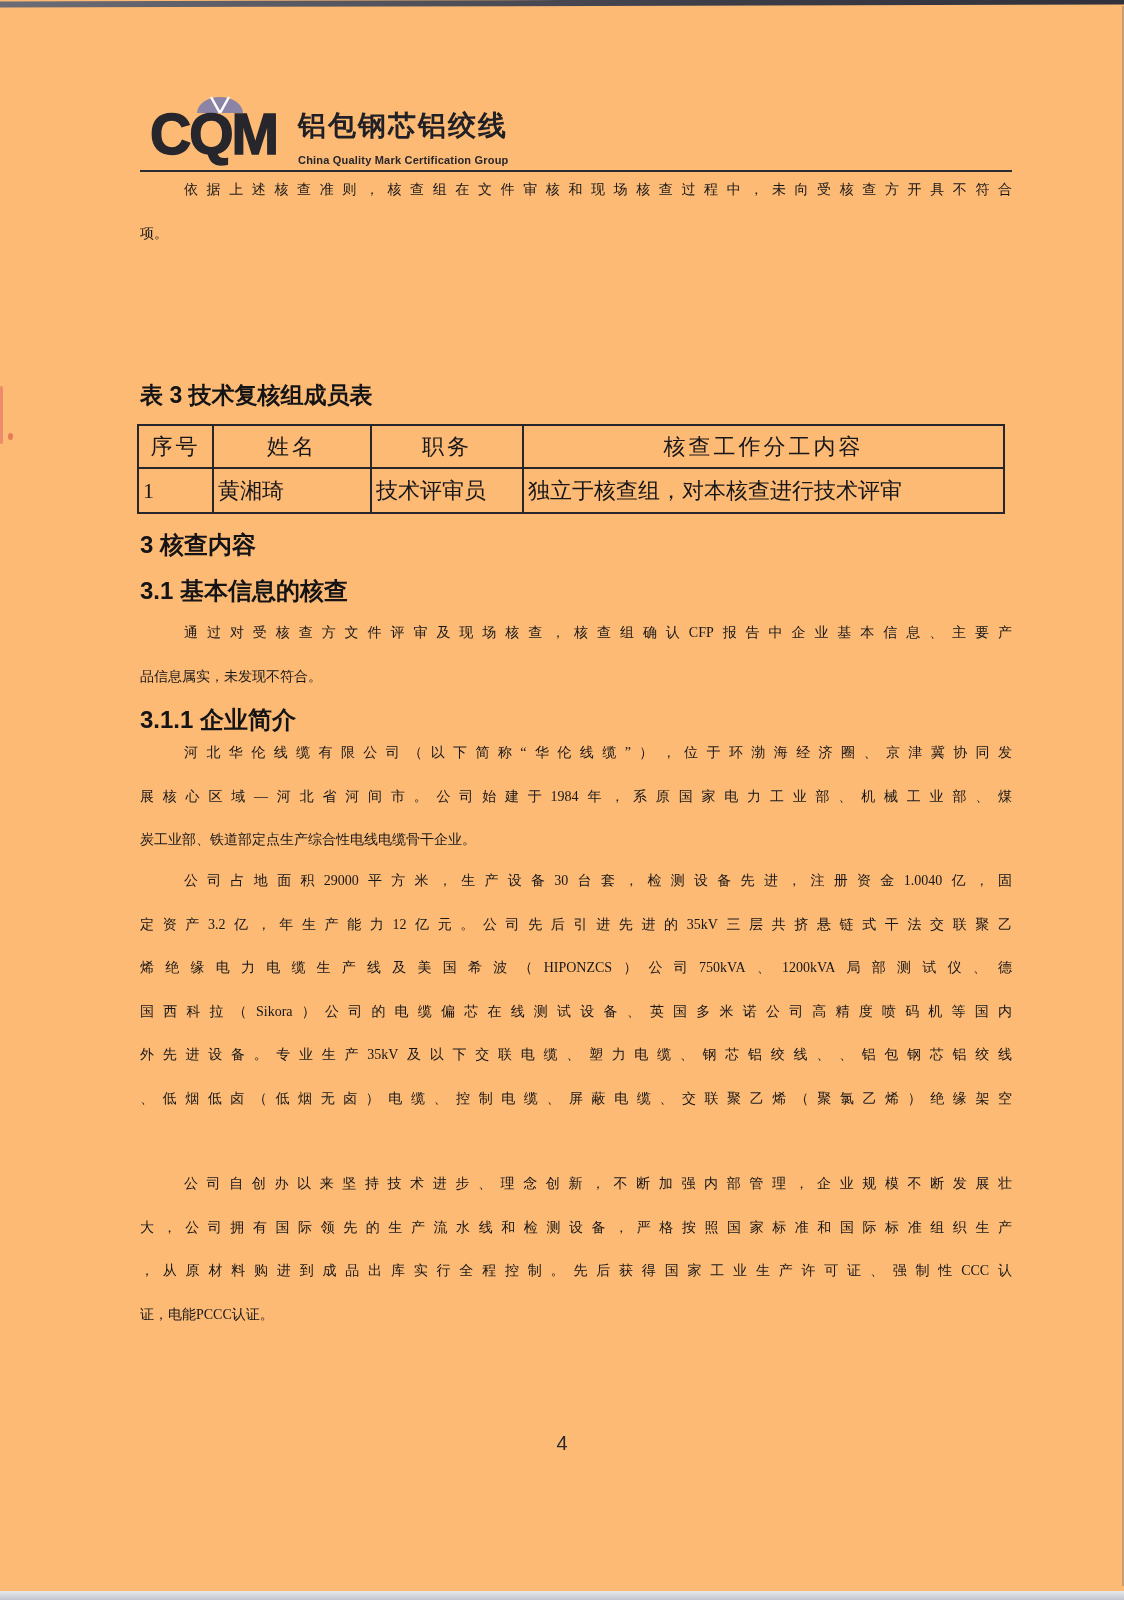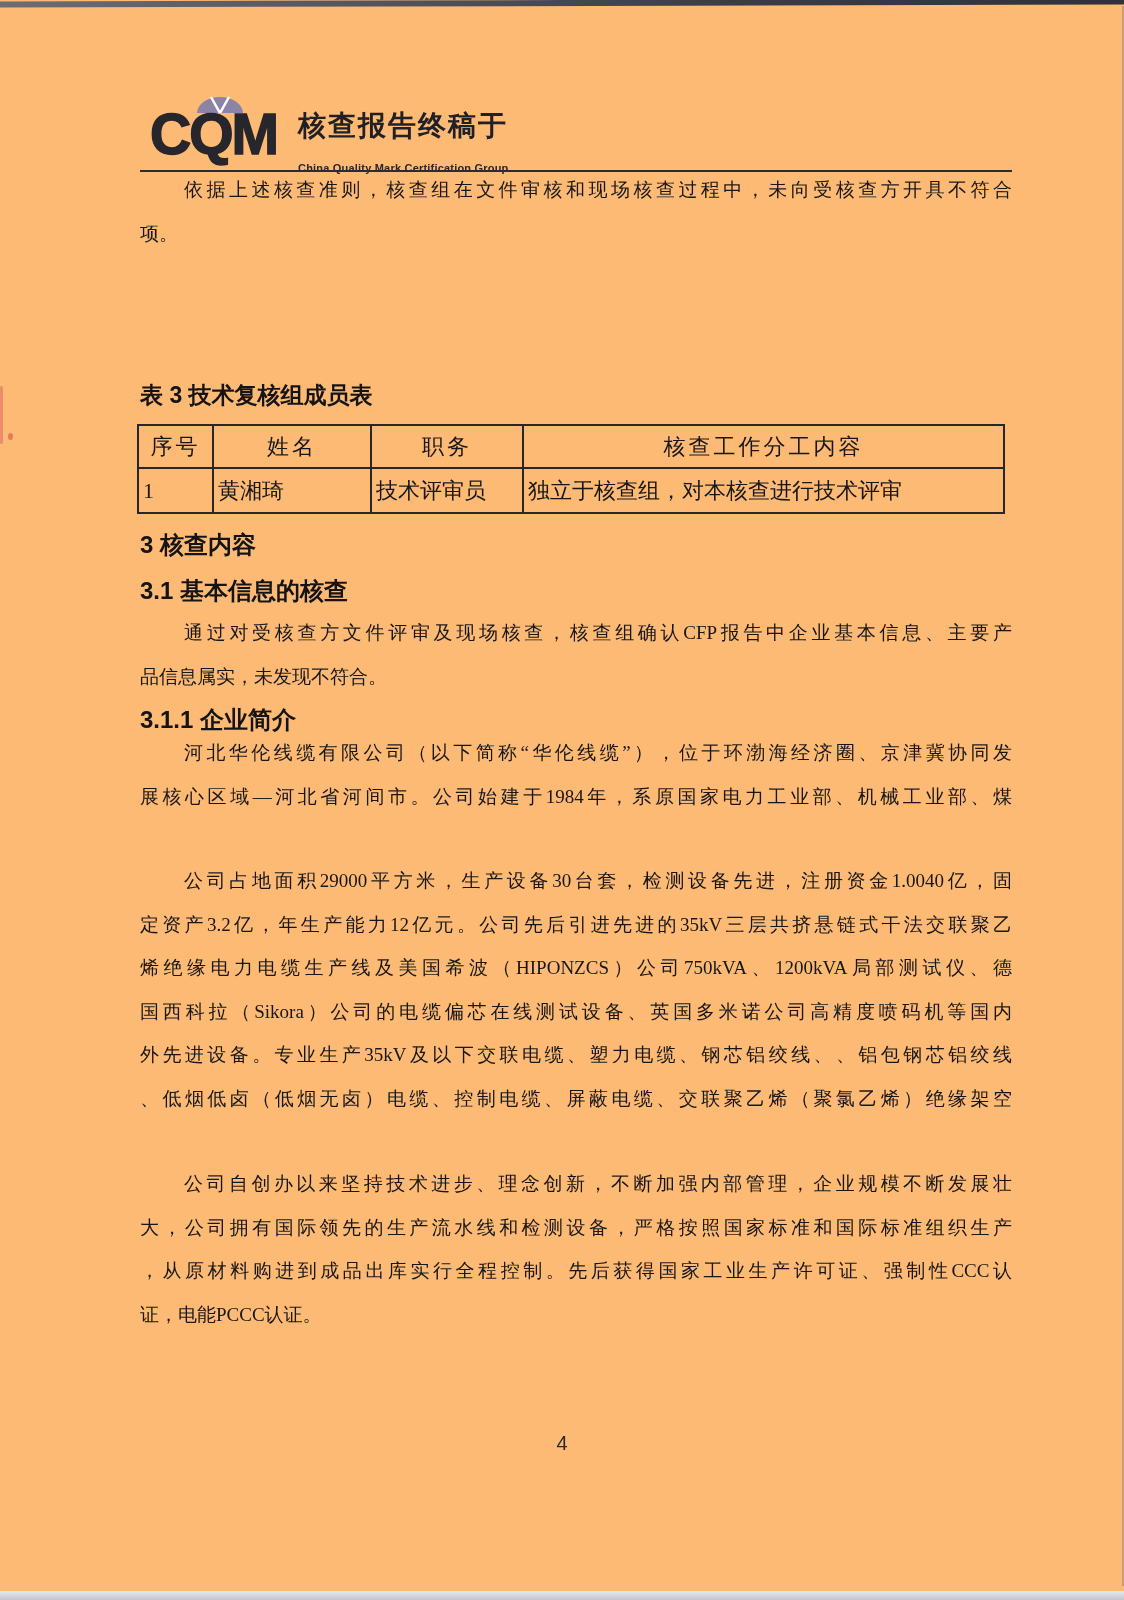--- a/index.html
+++ b/index.html
@@ -26,25 +26,25 @@
   
   .logo { position:absolute; left:150px; top:96px; width:560px; height:74px; }
   .logo-cqm { position:absolute; left:0; top:12px;
     font-family:"Liberation Sans","DejaVu Sans",sans-serif; font-weight:bold;
     font-size:57px; line-height:52px; letter-spacing:-2px; color:#26262c;
     -webkit-text-stroke:1.5px #26262c; }
   .logo-crown { position:absolute; left:47px; top:0; width:46px; height:17px; }
   .logo-names { position:absolute; left:148px; top:15px;
     font-family:"Liberation Sans","DejaVu Sans",sans-serif; }
   .logo-zh { font-size:28px; font-weight:bold; letter-spacing:2px; color:#202026; line-height:30px; }
-  .logo-en { font-size:11px; font-weight:bold; color:#26262c; margin-top:21px; letter-spacing:0.2px; }
+  .logo-en { font-size:11px; font-weight:bold; color:#26262c; margin-top:13px; letter-spacing:0.2px; }
   .rule { position:absolute; left:140px; top:170px; width:872px; height:2px; background:#2b2b31; }
 
   
-  .para { position:absolute; left:140px; width:872px; font-size:19px; }
+  .para { position:absolute; left:140px; width:872px; font-size:14px; }
   .ln { line-height:43.5px; height:43.5px; overflow:hidden;
     text-align:justify; text-justify:inter-character; }
   .ln.j    { text-align-last:justify; }
   .ln.last { text-align-last:left; }
   .ln.ind  { text-indent:44px; }
 
   .h { position:absolute; left:140px; width:872px; height:44px; line-height:44px;
     font-family:Liberation Sans, sans-serif;
     font-weight:bold; font-size:24px; color:#141417; }
 
@@ -78,21 +78,21 @@
   <div class="red-dot"></div>
 
   <div class="logo">
     <svg class="logo-crown" viewBox="0 0 46 17" width="46" height="17">
       <path d="M0 17 A23 16 0 0 1 46 17 Z" fill="#8b84a6"></path>
       <path d="M23 17 L14 1" stroke="#fcfcfa" stroke-width="2.5"></path>
       <path d="M23 17 L32 1" stroke="#fcfcfa" stroke-width="2.5"></path>
     </svg>
     <div class="logo-cqm">CQM</div>
     <div class="logo-names">
-      <div class="logo-zh">核查报告终稿于</div>
+      <div class="logo-zh">铝包钢芯铝绞线</div>
       <div class="logo-en">China Quality Mark Certification Group</div>
     </div>
   </div>
   <div class="rule"></div>
 
   <div class="para" style="top:168px">
     <div class="ln j ind">依据上述核查准则，核查组在文件审核和现场核查过程中，未向受核查方开具不符合</div>
     <div class="ln last">项。</div>
   </div>
 
@@ -128,20 +128,21 @@
   <div class="para" style="top:611px">
     <div class="ln j ind">通过对受核查方文件评审及现场核查，核查组确认CFP报告中企业基本信息、主要产</div>
     <div class="ln last">品信息属实，未发现不符合。</div>
   </div>
 
   <div class="h" style="top:698px">3.1.1 企业简介</div>
 
   <div class="para" style="top:731px">
     <div class="ln j ind">河北华伦线缆有限公司（以下简称“华伦线缆”），位于环渤海经济圈、京津冀协同发</div>
     <div class="ln j">展核心区域—河北省河间市。公司始建于1984年，系原国家电力工业部、机械工业部、煤</div>
+    <div class="ln last">炭工业部、铁道部定点生产综合性电线电缆骨干企业。</div>
   </div>
 
   <div class="para" style="top:859px">
     <div class="ln j ind">公司占地面积29000平方米，生产设备30台套，检测设备先进，注册资金1.0040亿，固</div>
     <div class="ln j">定资产3.2亿，年生产能力12亿元。公司先后引进先进的35kV三层共挤悬链式干法交联聚乙</div>
     <div class="ln j">烯绝缘电力电缆生产线及美国希波（HIPONZCS）公司750kVA、1200kVA局部测试仪、德</div>
     <div class="ln j">国西科拉（Sikora）公司的电缆偏芯在线测试设备、英国多米诺公司高精度喷码机等国内</div>
     <div class="ln j">外先进设备。专业生产35kV及以下交联电缆、塑力电缆、钢芯铝绞线、、铝包钢芯铝绞线</div>
     <div class="ln j">、低烟低卤（低烟无卤）电缆、控制电缆、屏蔽电缆、交联聚乙烯（聚氯乙烯）绝缘架空</div>
   </div>

